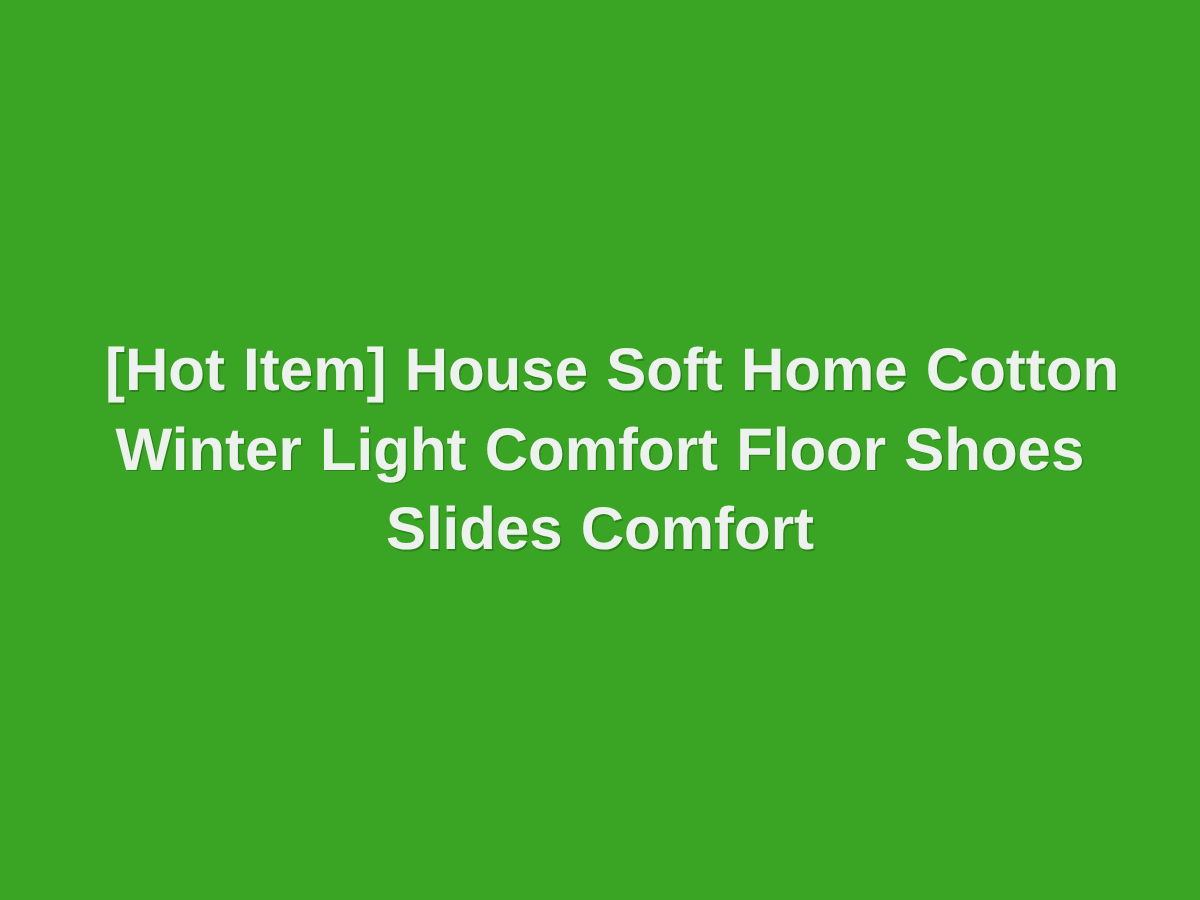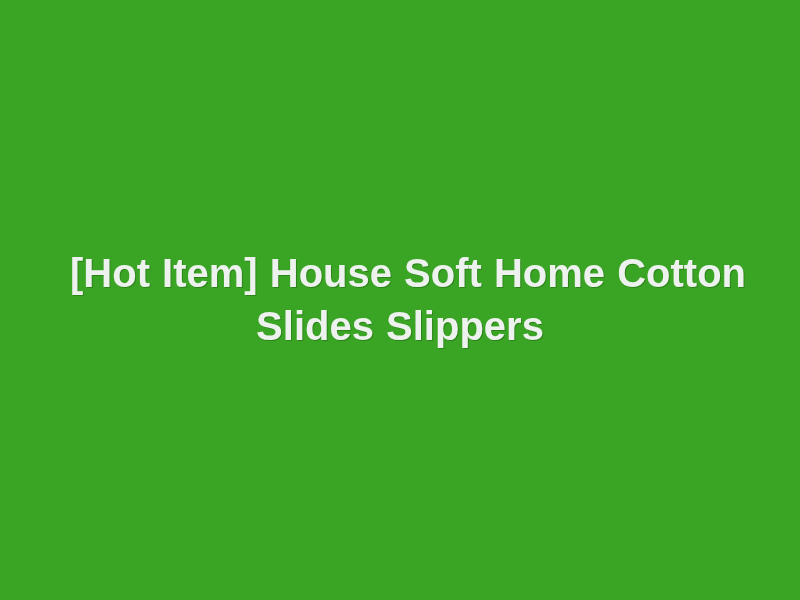--- a/index.html
+++ b/index.html
@@ -54,17 +54,18 @@
 </style>
 </head>
 <body>
 
 <div class="placeholder-canvas" style="background-color: rgb(58, 165, 36);">
 
   <div class="title-block">
 
     <h1 class="product-title" style="color: rgb(238, 242, 238);">
       <span class="title-line">[Hot Item] House Soft Home Cotton</span>
-      <span class="title-line">Slides Slippers</span>
+      <span class="title-line">Winter Light Comfort Floor Shoes</span>
+      <span class="title-line">Slides Comfort</span>
     </h1>
 
   </div>
 </div>
 
 </body></html>

